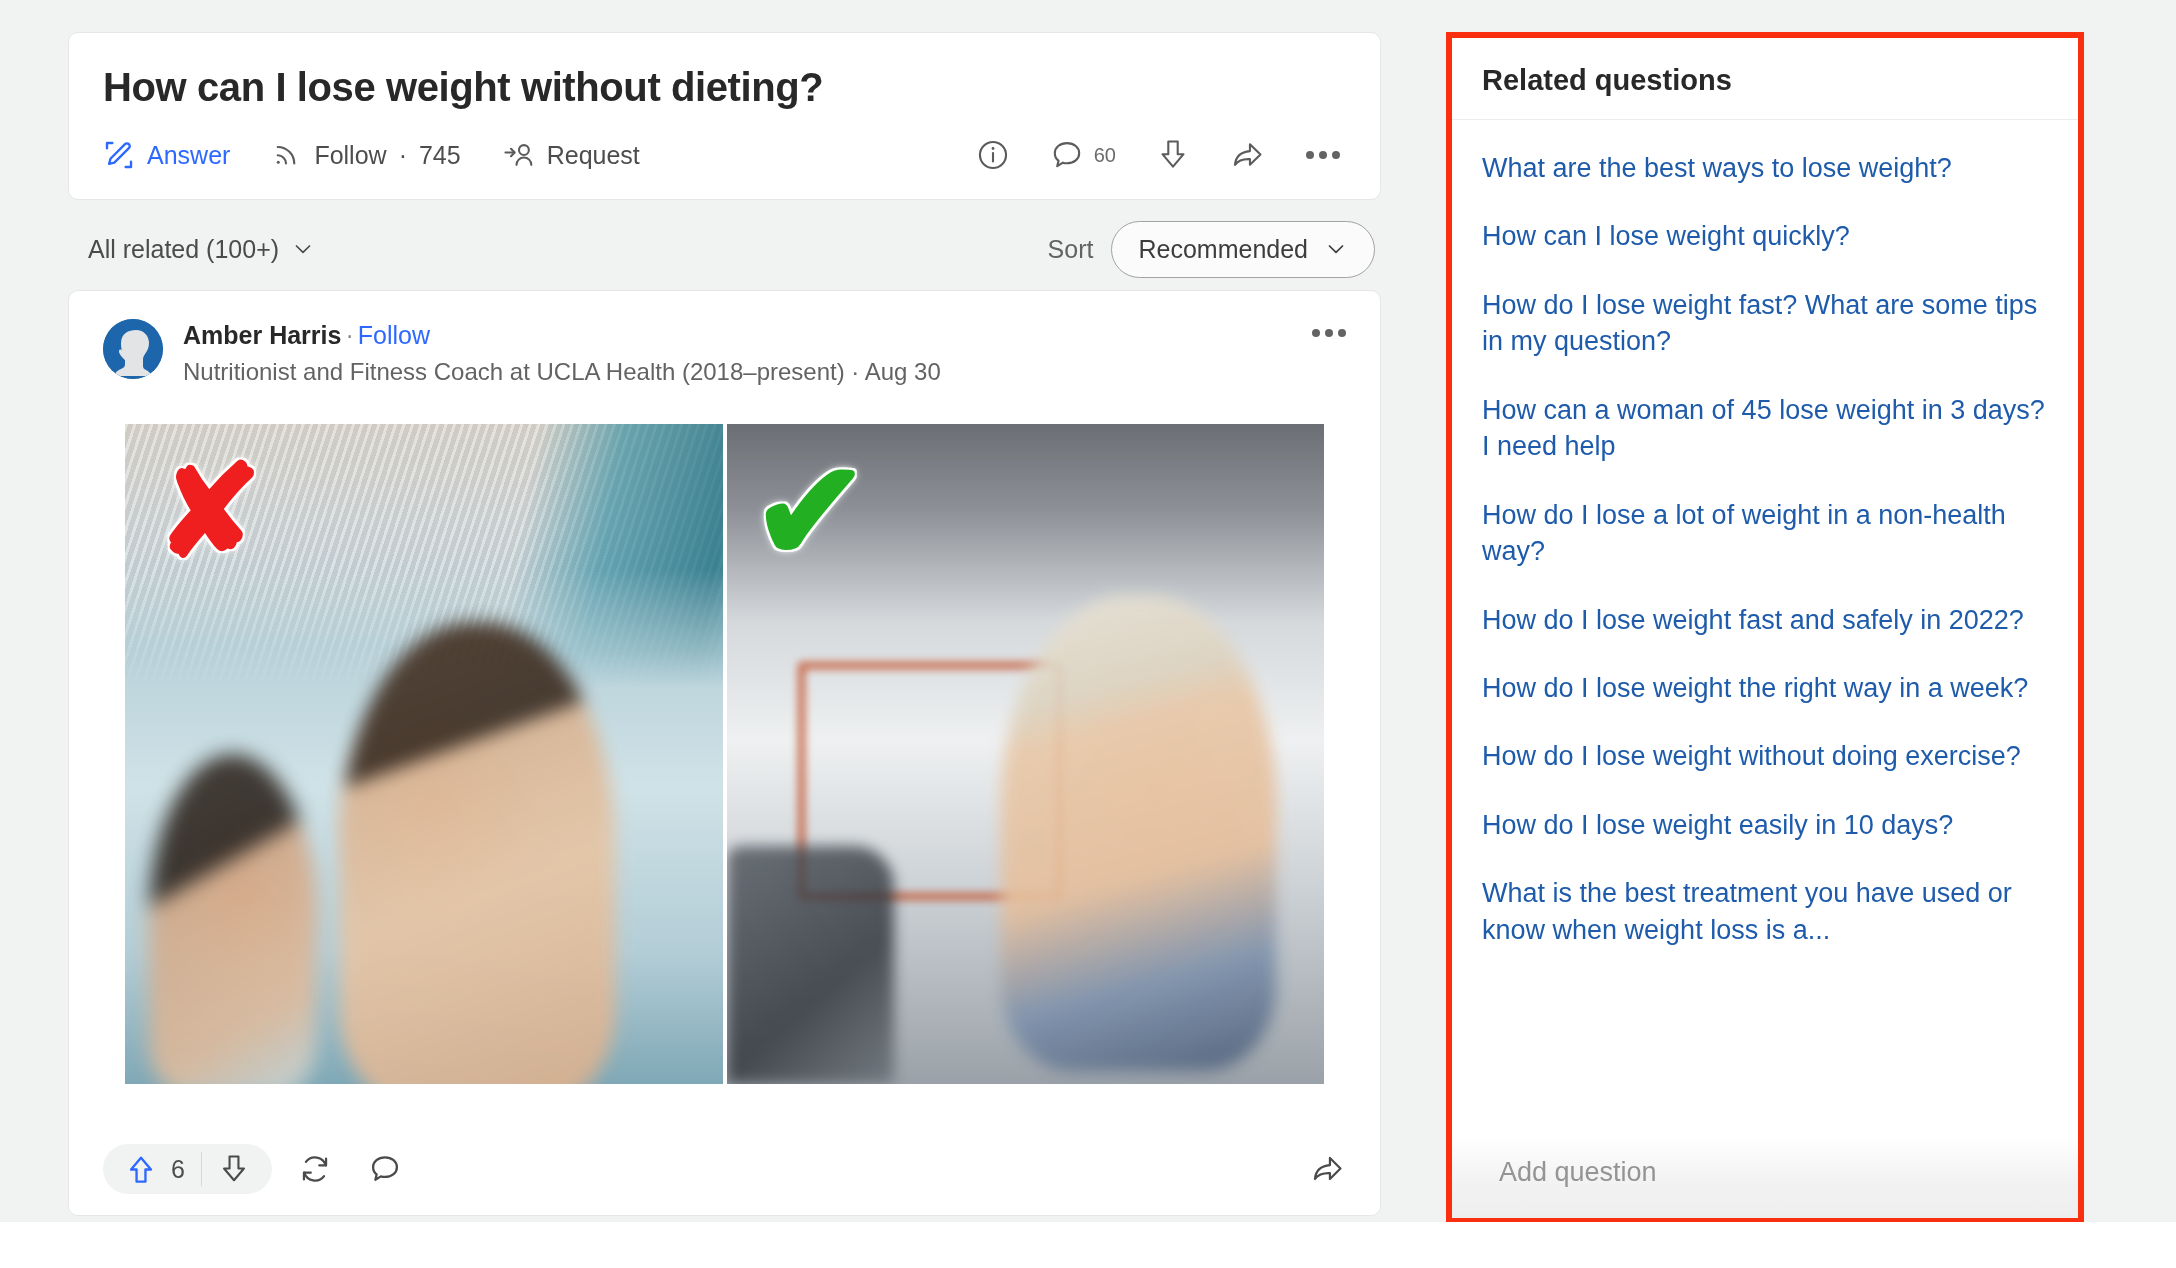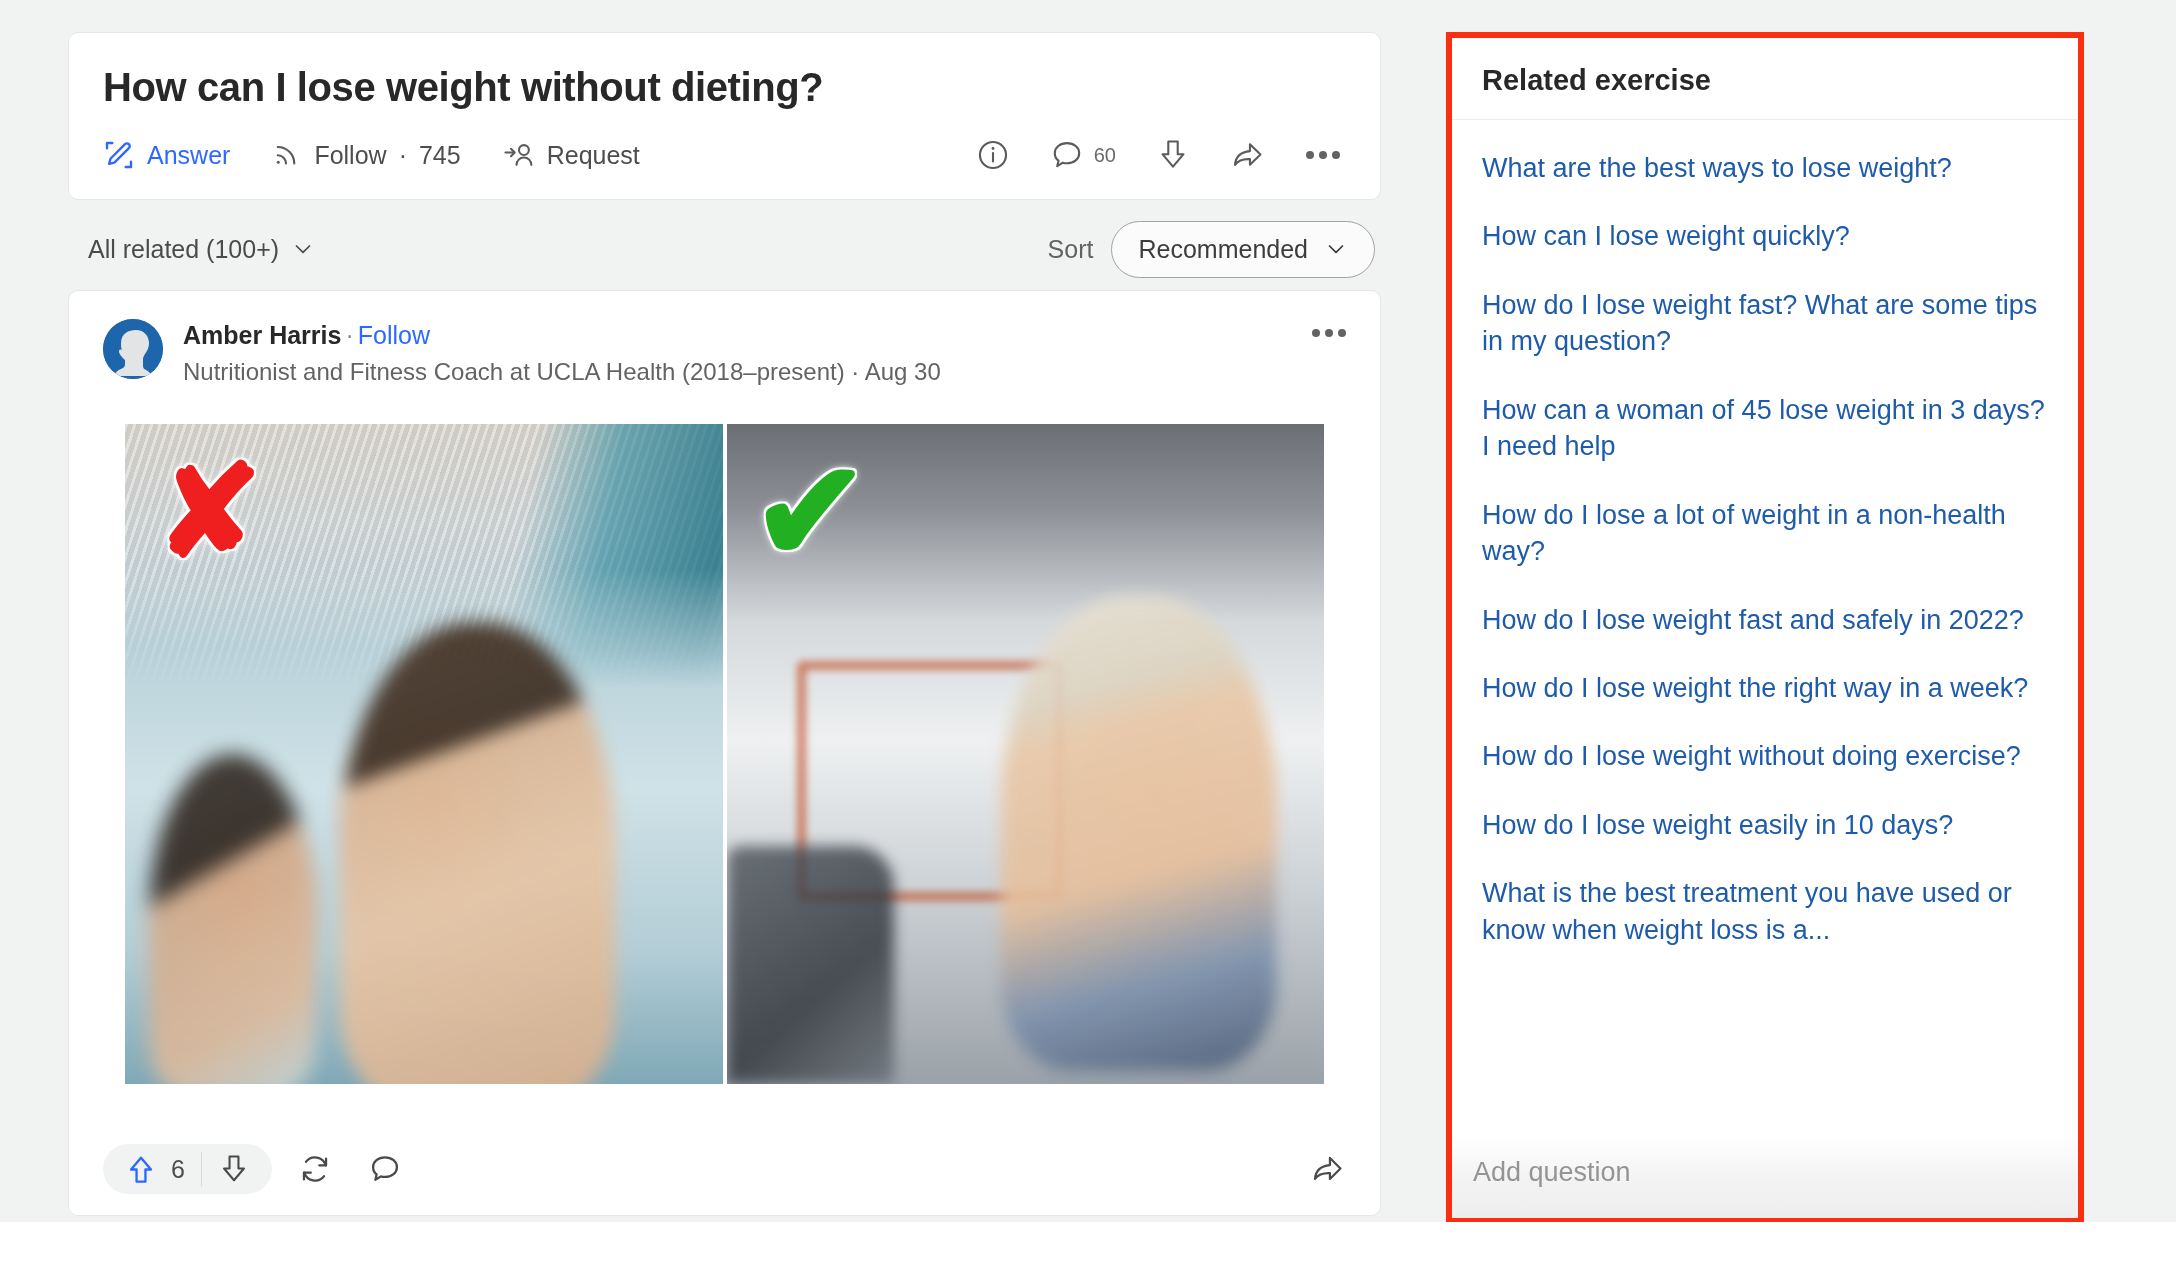--- a/index.html
+++ b/index.html
@@ -217,21 +217,21 @@
     flex: 1 1 auto;
   }
   .related-item {
     font-size: 27px; line-height: 1.35;
     color: #1e5bab;
     padding: 16px 0;
     cursor: pointer;
   }
   .add-question {
     position: relative;
-    padding: 22px 30px 30px 21px;
+    padding: 22px 30px 30px 47px;
     font-size: 27px; color: #949494;
     cursor: pointer;
     background: linear-gradient(180deg, rgba(255,255,255,0) 0%, #f2f2f2 58%, #eeeeee 100%);
   }
 
   svg { display:block; }
 </style>
 </head>
 <body>
 
@@ -431,21 +431,21 @@
               <path d="M14.4 4 22 11.6l-7.6 7.6v-4.2c-5.6-.2-8.8 1.4-10.8 4.2.5-6 3.6-9.4 10.8-10z"></path>
             </svg>
           </span>
         </span>
       </div>
     </div>
   </div>
 
   <div class="related-wrap">
     <div class="related-inner">
-      <div class="related-title">Related exercise</div>
+      <div class="related-title">Related questions</div>
       <div class="related-list">
         <div class="related-item">What are the best ways to lose weight?</div>
         <div class="related-item">How can I lose weight quickly?</div>
         <div class="related-item">How do I lose weight fast? What are some tips in my question?</div>
         <div class="related-item">How can a woman of 45 lose weight in 3 days? I need help</div>
         <div class="related-item">How do I lose a lot of weight in a non-health way?</div>
         <div class="related-item">How do I lose weight fast and safely in 2022?</div>
         <div class="related-item">How do I lose weight the right way in a week?</div>
         <div class="related-item">How do I lose weight without doing exercise?</div>
         <div class="related-item">How do I lose weight easily in 10 days?</div>

